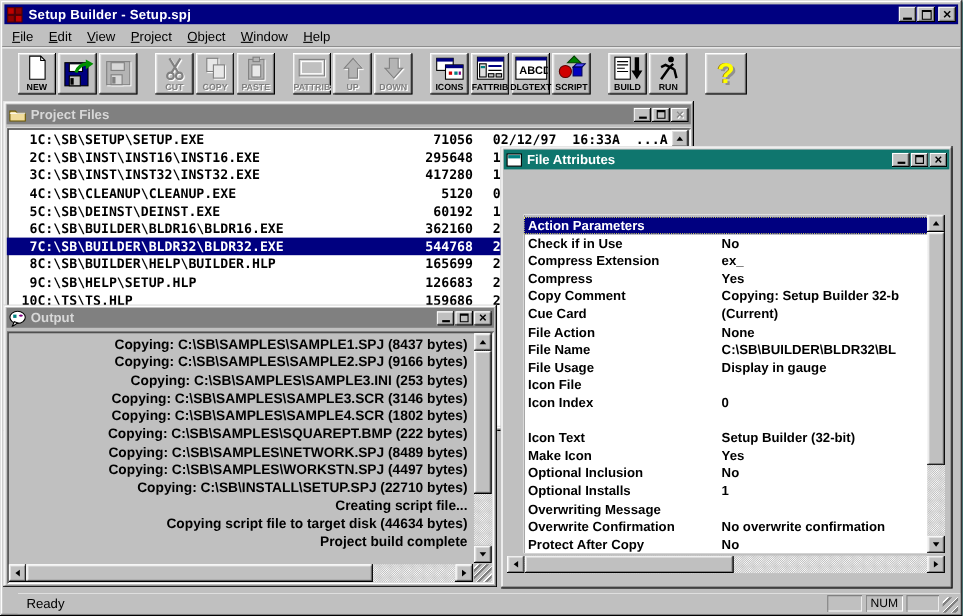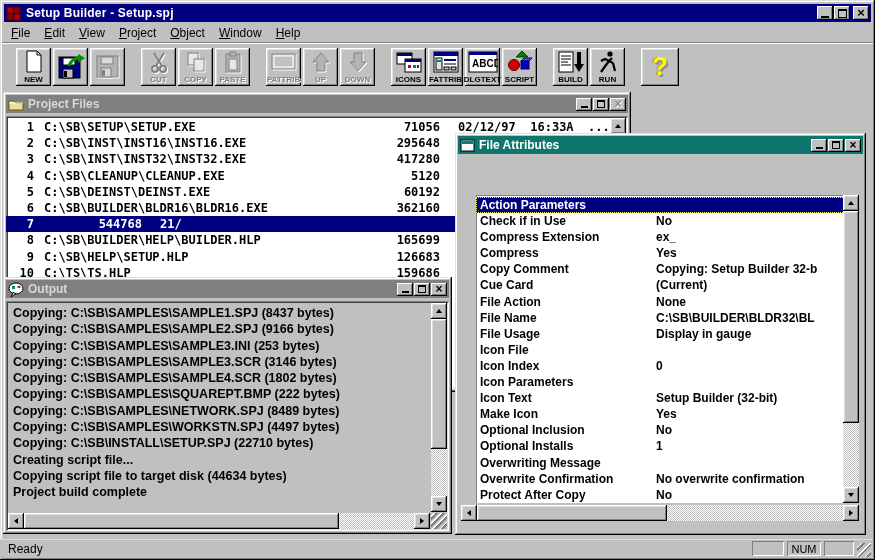--- a/index.html
+++ b/index.html
@@ -72,21 +72,21 @@
   .glyph-x.gray { color:#8a8a8a; text-shadow:1px 1px 0 #fff; }
 
   
   #pf { left:0; top:2px; width:628px; height:300px; z-index:1; }
   .pf-list { position:absolute; left:3px; right:3px; top:24px; bottom:3px;
     background:#fff; overflow:hidden; padding-top:3px;
     font-family:"DejaVu Sans Mono", monospace; font-weight:bold; font-size:12px; }
   .pf-row { height:16.2px; line-height:16.2px; display:flex; white-space:pre; color:#000; }
   .pf-row.selected { background:#000080; color:#fff; }
   .c-num { width:28px; text-align:right; }
-  .c-path { margin-left:10px; width:288px; overflow:hidden; }
+  .c-path { width:288px; overflow:hidden; }
   .c-size { width:108px; text-align:right; }
   .c-rest { margin-left:18px; }
   .pf-vscroll { position:absolute; right:2px; top:2px; bottom:2px; width:16px; }
 
   
   .track { position:absolute; background-color:#c0c0c0;
     background-image: linear-gradient(45deg,#fff 25%,transparent 25% 75%,#fff 75%),
                       linear-gradient(45deg,#fff 25%,transparent 25% 75%,#fff 75%);
     background-size:2px 2px; background-position:0 0,1px 1px; }
   .sb-btn { position:absolute; width:16px; height:16px; background:#c0c0c0;
@@ -99,21 +99,21 @@
   .a-up { width:0;height:0;border-left:3px solid transparent;border-right:3px solid transparent;border-bottom:4px solid #000; }
   .a-dn { width:0;height:0;border-left:3px solid transparent;border-right:3px solid transparent;border-top:4px solid #000; }
   .a-lf { width:0;height:0;border-top:3px solid transparent;border-bottom:3px solid transparent;border-right:4px solid #000; }
   .a-rt { width:0;height:0;border-top:3px solid transparent;border-bottom:3px solid transparent;border-left:4px solid #000; }
 
   
   #out { left:0; top:187px; width:449px; height:257px; z-index:2;padding-left:36px; }
   .out-body { position:absolute; left:3px; right:3px; top:24px; bottom:3px; background:#c0c0c0; }
   .out-text { position:absolute; left:3px; top:3px; right:20px; bottom:20px; overflow:hidden;
     font-size:12.5px; font-weight:bold; color:#000; padding:1px 4px; }
-  .out-line { height:16.3px; line-height:16.3px; white-space:pre; overflow:hidden; }
+  .out-line { height:16.3px; line-height:16.3px; white-space:pre; overflow:hidden;text-align:right; }
   .out-vscroll { position:absolute; right:2px; top:2px; bottom:19px; width:16px; }
   .out-hscroll { position:absolute; left:2px; bottom:2px; right:19px; height:16px; }
   .grip { position:absolute; right:2px; bottom:2px; width:16px; height:16px;
     background: repeating-linear-gradient(135deg,#c0c0c0 0 2px,#fff 2px 3px,#808080 3px 5px); }
 
   
   #fa { left:452px; top:43px; width:411px; height:402px; z-index:3; }
   .fa-valrow { position:absolute; left:6px; right:6px; top:30px; height:22px;
     display:flex; align-items:center; }
   .fa-vlabel { font-weight:bold; font-size:12px; width:52px; }
@@ -125,21 +125,21 @@
     background:#fff; overflow:hidden; padding-top:2px;
     font-size:12px; font-weight:bold; }
   .fa-row { height:16.1px; line-height:16.1px; display:flex; white-space:nowrap; color:#000; padding-left:4px; }
   .fa-row.selected { background:#000080; color:#fff; outline:1px dotted #f0f060; outline-offset:-1px; }
   .fa-name { width:176px; flex:none; overflow:hidden; }
   .fa-val { flex:1; overflow:hidden; }
   .fa-vscroll { position:absolute; left:388px; top:62px; width:16px; height:308px; }
   .fa-hscroll { position:absolute; left:6px; top:372px; width:398px; height:16px; }
 
   
-  .statusbar { position:absolute; left:0; right:2px; bottom:2px; height:19px;
+  .statusbar { position:absolute; left:16px; right:2px; bottom:2px; height:19px;
     background:#c0c0c0; box-shadow: inset 0 1px 0 #dfdfdf; font-size:12px;
     display:flex; align-items:center; }
   .status-msg { margin-left:8px; flex:1; }
   .status-panel { height:15px; margin-right:3px; box-shadow: inset 1px 1px 0 #808080, inset -1px -1px 0 #fff;
     display:flex; align-items:center; justify-content:center; font-size:11px; }
   .sp-a { width:32px; } .sp-b { width:34px; } .sp-c { width:30px; }
   .status-grip { width:14px; height:14px; margin:3px 2px 0 0;
     background: repeating-linear-gradient(135deg,transparent 0 3px,#fff 3px 4px,#808080 4px 6px); }
 </style>
 </head>
@@ -369,21 +369,21 @@
             <span class="glyph-x gray">×</span>
           </span>
       </div>
       <div class="pf-list sunken">
         <div class="pf-row"><span class="c-num">1</span><span class="c-path">C:\SB\SETUP\SETUP.EXE</span><span class="c-size">71056</span><span class="c-rest">02/12/97  16:33A  ...A</span></div>
         <div class="pf-row"><span class="c-num">2</span><span class="c-path">C:\SB\INST\INST16\INST16.EXE</span><span class="c-size">295648</span><span class="c-rest">19/</span></div>
         <div class="pf-row"><span class="c-num">3</span><span class="c-path">C:\SB\INST\INST32\INST32.EXE</span><span class="c-size">417280</span><span class="c-rest">19/</span></div>
         <div class="pf-row"><span class="c-num">4</span><span class="c-path">C:\SB\CLEANUP\CLEANUP.EXE</span><span class="c-size">5120</span><span class="c-rest">03/</span></div>
         <div class="pf-row"><span class="c-num">5</span><span class="c-path">C:\SB\DEINST\DEINST.EXE</span><span class="c-size">60192</span><span class="c-rest">19/</span></div>
         <div class="pf-row"><span class="c-num">6</span><span class="c-path">C:\SB\BUILDER\BLDR16\BLDR16.EXE</span><span class="c-size">362160</span><span class="c-rest">21/</span></div>
-        <div class="pf-row selected"><span class="c-num">7</span><span class="c-size">544768</span><span class="c-rest">21/</span></div>
+        <div class="pf-row selected"><span class="c-num">7</span><span class="c-path">C:\SB\BUILDER\BLDR32\BLDR32.EXE</span><span class="c-size">544768</span><span class="c-rest">21/</span></div>
         <div class="pf-row"><span class="c-num">8</span><span class="c-path">C:\SB\BUILDER\HELP\BUILDER.HLP</span><span class="c-size">165699</span><span class="c-rest">21/</span></div>
         <div class="pf-row"><span class="c-num">9</span><span class="c-path">C:\SB\HELP\SETUP.HLP</span><span class="c-size">126683</span><span class="c-rest">20/</span></div>
         <div class="pf-row"><span class="c-num">10</span><span class="c-path">C:\TS\TS.HLP</span><span class="c-size">159686</span><span class="c-rest">20/</span></div>
         <div class="pf-vscroll">
           <span class="sb-btn" style="top:0">
               <span class="a-up"></span>
             </span>
           <span class="track" style="top:16px;bottom:0;left:0;right:0"></span>
         </div>
       </div>
@@ -503,21 +503,20 @@
           </div>
         <div class="fa-row">
             <span class="fa-name">Icon File</span>
             <span class="fa-val"></span>
           </div>
         <div class="fa-row">
             <span class="fa-name">Icon Index</span>
             <span class="fa-val">0</span>
           </div>
         <div class="fa-row">
-            <span class="fa-name">Icon Parameters</span>
             <span class="fa-val"></span>
           </div>
         <div class="fa-row">
             <span class="fa-name">Icon Text</span>
             <span class="fa-val">Setup Builder (32-bit)</span>
           </div>
         <div class="fa-row">
             <span class="fa-name">Make Icon</span>
             <span class="fa-val">Yes</span>
           </div>

